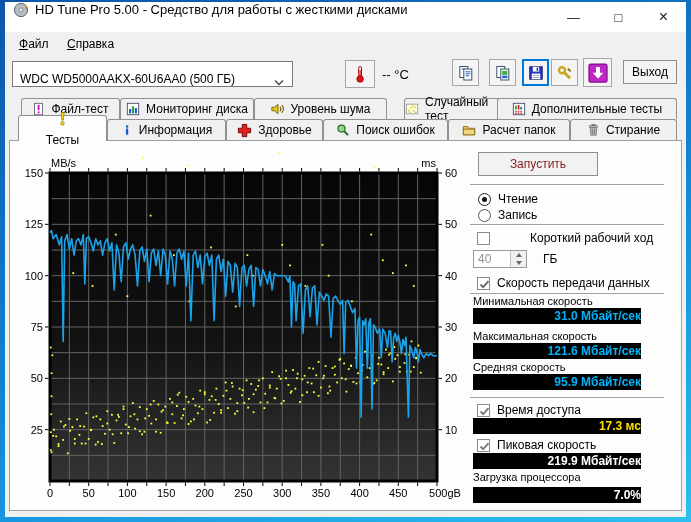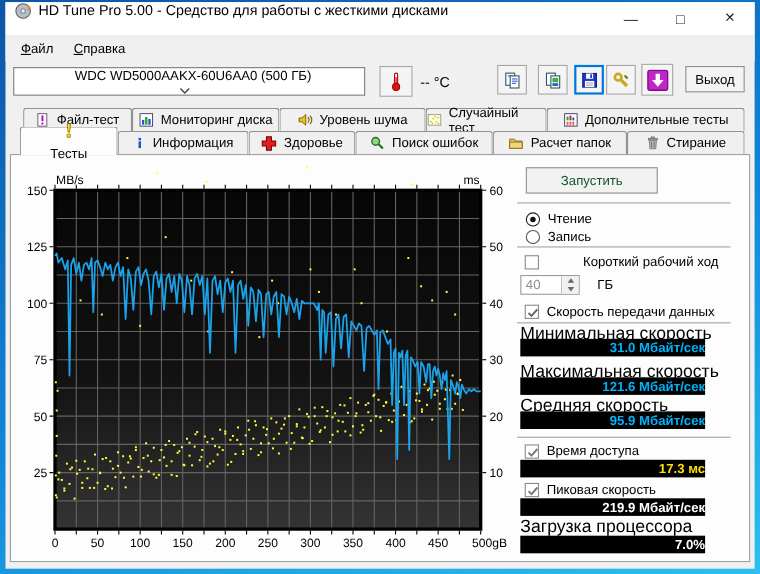--- a/index.html
+++ b/index.html
@@ -12,50 +12,50 @@
   .title-text{font-size:13px;color:#000;margin-left:6px;white-space:nowrap;}
   .appicon{margin-left:8px;display:flex;}
   .winctl{position:absolute;right:0;top:0;height:30px;display:flex;}
   .winctl span{width:45px;height:30px;display:flex;align-items:center;justify-content:center;color:#222;font-size:13px;cursor:default;}
   .winctl .close-g{font-size:16px;}
   
   .menubar{position:absolute;left:5px;top:32px;width:681px;height:24px;background:#f0f0f0;}
   .menu-item{display:inline-block;font-size:12px;color:#000;padding:5px 7px 4px 7px;}
   .menu-item::first-letter{text-decoration:underline;}
   
-  .combo{position:absolute;left:12px;top:61px;width:320px;height:26px;background:#fff;border:1px solid #7a7a7a;
-         display:flex;align-items:center;box-sizing:border-box;flex-direction:column;}
+  .combo{position:absolute;left:12px;top:61px;width:281px;height:26px;background:#fff;border:1px solid #7a7a7a;
+         display:flex;align-items:flex-end;box-sizing:border-box;}
   .combo .cv{font-size:12px;color:#000;padding-left:7px;flex:1;white-space:nowrap;overflow:hidden;}
   .combo .caret{margin-right:8px;display:flex;}
   .tbtn{position:absolute;background:#f4f4f4;border:1px solid #a6a6a6;padding:0;display:flex;align-items:center;justify-content:center;box-sizing:border-box;}
   .tbtn.focus-ring{border:2px solid #0078d7;}
   .temp-text{position:absolute;left:382px;top:60px;height:28px;display:flex;align-items:center;font-size:13px;color:#000;}
   .exit-btn{position:absolute;left:623px;top:60px;width:54px;height:24px;background:#f4f4f4;border:1px solid #8f8f8f;
             font-size:12px;color:#000;font-family:inherit;}
   
   .tab{position:absolute;box-sizing:border-box;background:#f0f0f0;border:1px solid #919191;border-bottom:none;
        border-radius:3px 3px 0 0;display:flex;align-items:center;justify-content:center;gap:6px;font-size:12px;color:#000;}
   .tab .ticon{display:flex;flex:none;}
   .tab.active{background:#fdfdfd;z-index:5;flex-direction:column;}
   
   .panel{position:absolute;left:9px;top:140px;width:673px;height:371px;background:#fdfdfd;border:1px solid #a0a0a0;box-sizing:border-box;z-index:1;}
   .chart-wrap{position:absolute;left:14px;top:146px;width:452px;height:362px;z-index:2;}
   
   .start-btn{position:absolute;left:478px;top:152px;width:120px;height:24px;background:#f2f2f2;border:1px solid #8f8f8f;
-             font-size:12px;color:#14532d;font-family:inherit;z-index:2;}
+             font-size:12px;color:#7f1d1d;font-family:inherit;z-index:2;}
   .hsep{position:absolute;height:1px;background:#a3a3a3;z-index:2;}
   .ctl{position:absolute;display:flex;align-items:center;gap:7px;z-index:2;}
   .ctl .lbl{font-size:12px;color:#000;white-space:nowrap;}
   .box{width:13px;height:13px;background:#fff;border:1px solid #8a8a8a;box-sizing:border-box;position:relative;flex:none;}
   .box svg{display:none;position:absolute;left:0;top:0;}
   .box.checked svg{display:block;}
   .radio{width:13px;height:13px;border:1px solid #555;border-radius:50%;background:#fff;box-sizing:border-box;position:relative;flex:none;}
   .radio.checked{border:1px solid #222;}
   .radio.checked::after{content:"";position:absolute;left:3px;top:3px;width:5px;height:5px;border-radius:50%;background:#111;}
-  .plabel{position:absolute;font-size:16px;color:#000;z-index:2;white-space:nowrap;}
+  .plabel{position:absolute;font-size:11px;color:#000;z-index:2;white-space:nowrap;}
   .vb{position:absolute;left:473px;width:168px;height:16px;background:#000;color:#fff;font-size:12px;font-weight:bold;
       text-align:right;line-height:16px;z-index:2;}
   .vb.cyan{color:#00b2f8;}
   .vb.yellow{color:#ffdf00;}
   .spin{position:absolute;left:473px;top:250px;width:54px;height:18px;border:1px solid #9a9a9a;background:#fff;display:flex;box-sizing:border-box;z-index:2;}
   .spin .val{flex:1;font-size:12px;color:#909090;padding-left:4px;line-height:16px;}
   .spin .btns{width:15px;display:flex;flex-direction:column;border-left:1px solid #c0c0c0;}
   .spin .btns span{flex:1;background:#f0f0f0;display:flex;align-items:center;justify-content:center;}
   .tri-up{width:0;height:0;border-left:3px solid transparent;border-right:3px solid transparent;border-bottom:4px solid #666;}
   .tri-dn{width:0;height:0;border-left:3px solid transparent;border-right:3px solid transparent;border-top:4px solid #666;}
@@ -178,21 +178,21 @@
   <div class="tab" style="left:254px;top:98px;width:133px;height:21px;">
     <span class="ticon">
       <svg width="14" height="14" viewBox="0 0 16 16">
           <polygon points="1,6 4,6 8,2.5 8,13.5 4,10 1,10" fill="#e6c41c" stroke="#7a6200"></polygon>
           <path d="M10.2 5.2 q2.4 2.8 0 5.6" fill="none" stroke="#7a6200" stroke-width="1.2"></path>
           <path d="M12.4 3.6 q3.6 4.4 0 8.8" fill="none" stroke="#7a6200" stroke-width="1.2"></path>
         </svg>
     </span>
     <span>Уровень шума</span>
   </div>
-  <div class="tab" style="left:387px;top:98px;width:110px;height:21px;">
+  <div class="tab" style="left:404px;top:98px;width:110px;height:21px;">
     <span class="ticon">
       <svg width="14" height="14" viewBox="0 0 16 16">
           <rect x="1.5" y="2.5" width="13" height="11" fill="#ffffd8" stroke="#999"></rect>
           <g fill="#b8b800">
             <rect x="3.5" y="9" width="1.4" height="1.4"></rect>
             <rect x="6" y="6" width="1.4" height="1.4"></rect>
             <rect x="9" y="9.5" width="1.4" height="1.4"></rect>
             <rect x="11" y="5" width="1.4" height="1.4"></rect>
             <rect x="5" y="11" width="1.4" height="1.4"></rect>
             <rect x="8" y="4" width="1.4" height="1.4"></rect>

